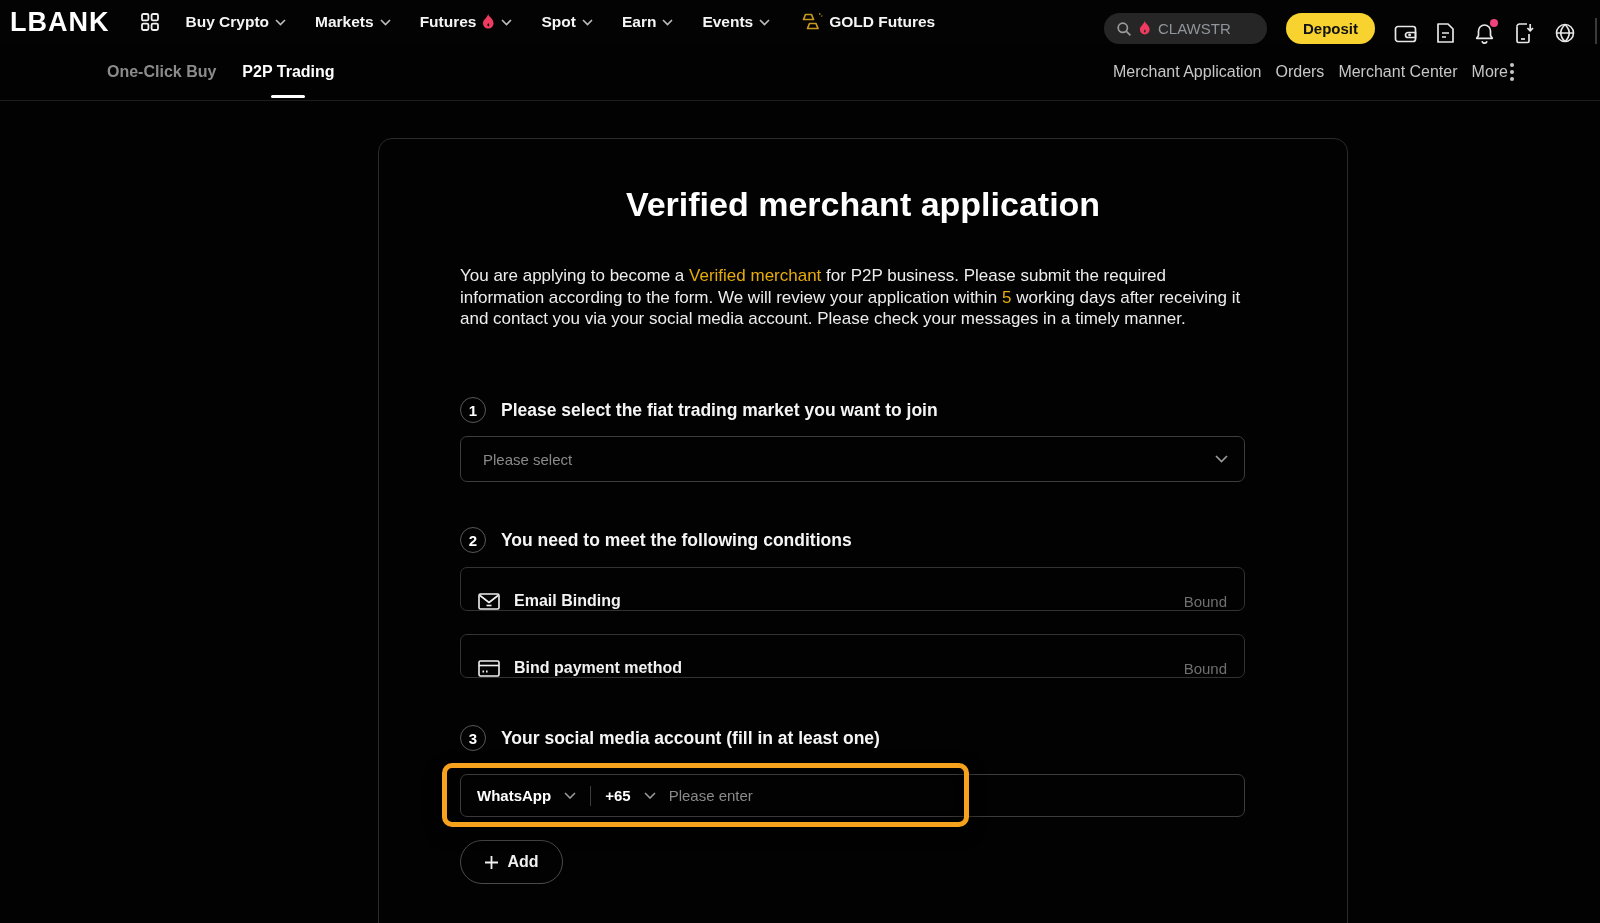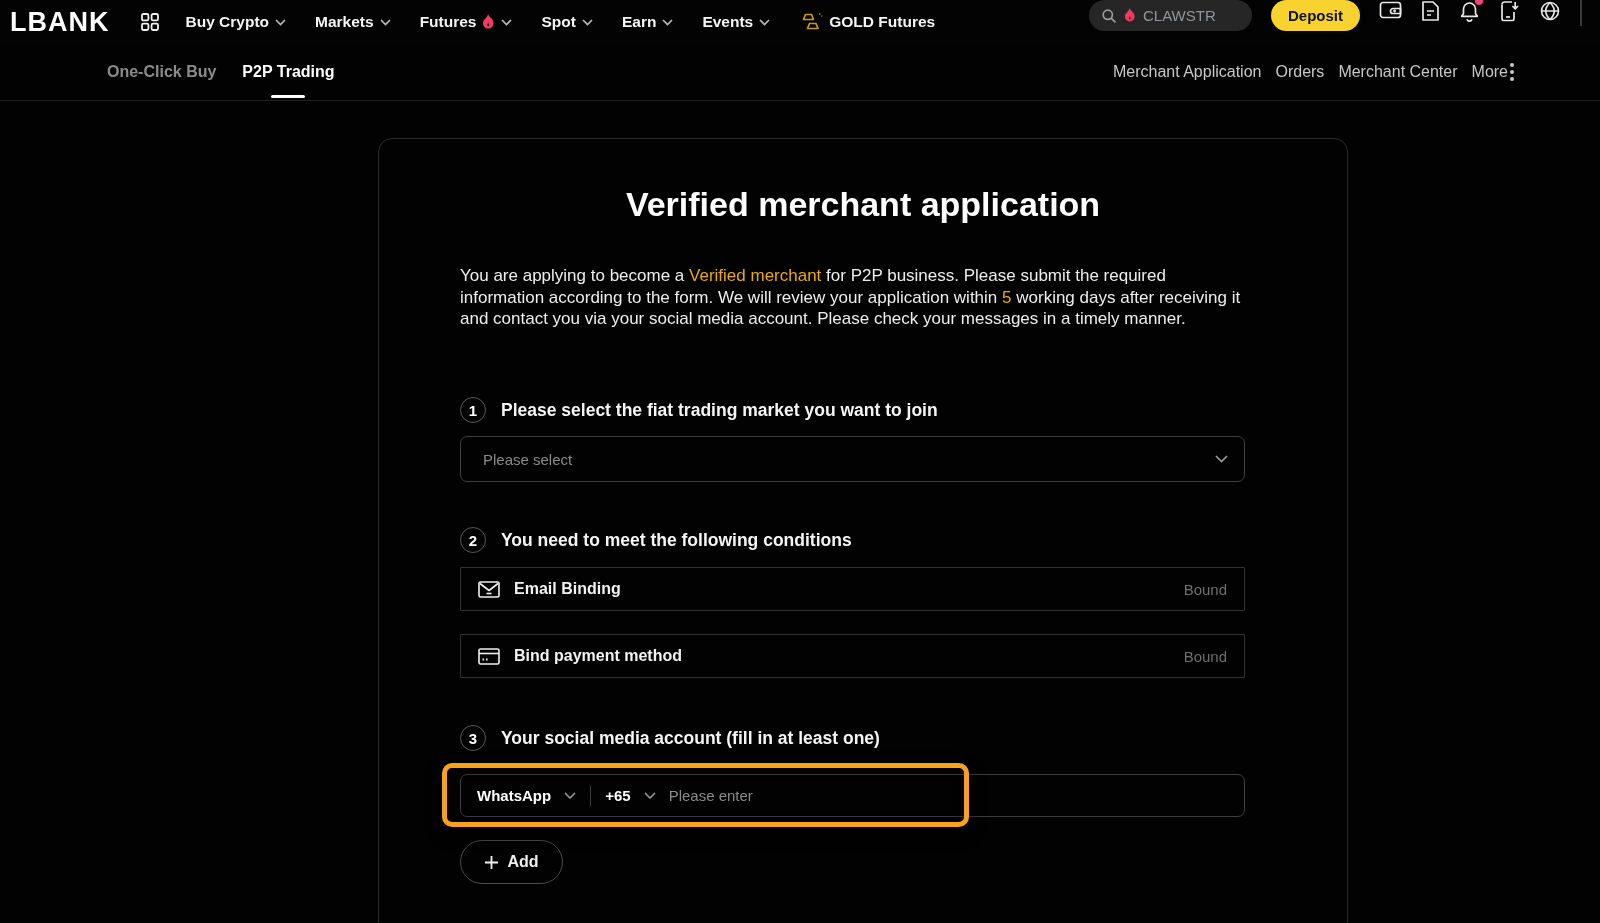--- a/index.html
+++ b/index.html
@@ -8,21 +8,21 @@
   .page { position:relative; width:1600px; height:923px; background:#020202; }
 
   
   .topbar { position:absolute; top:0; left:0; width:1600px; height:44px;
             display:flex; align-items:center; background:#030303; }
   .logo { margin-left:10px; font-size:27px; font-weight:800; letter-spacing:1px; color:#fff; cursor:pointer; }
   .grid-btn { margin-left:30px; display:flex; align-items:center; cursor:pointer; }
   .mainnav { display:flex; align-items:center; margin-left:26px; gap:29px; }
   .nav-item { display:flex; align-items:center; gap:6px; font-size:15.5px; font-weight:600; color:#f5f5f5; cursor:pointer; white-space:nowrap; }
   .chev { display:inline-block; }
-  .topbar-right { position:absolute; right:0; top:0; height:44px; display:flex; align-items:flex-start; gap:19px; padding-right:18px; }
+  .topbar-right { position:absolute; right:0; top:0; height:44px; display:flex; align-items:flex-end; gap:19px; padding-right:3px; }
   .searchbox { width:163px; height:31px; background:#262626; border-radius:16px;
                display:flex; align-items:center; gap:7px; padding:0 12px; cursor:text; }
   .searchbox .q { font-size:15px; color:#90959b; overflow:hidden; white-space:nowrap; }
   .deposit-btn { height:31px; padding:0 17px; background:#f8d32f; border:none; border-radius:16px;
                  font-size:15px; font-weight:700; color:#111; cursor:pointer;
                  font-family:"Liberation Sans",sans-serif; display:flex; align-items:center; }
   .tbicon { position:relative; display:flex; align-items:center; cursor:pointer; }
   .notif-dot { position:absolute; top:-3px; right:-3px; width:8px; height:8px; border-radius:50%; background:#f0437c; }
   .tb-divider { width:2px; height:26px; background:#3a3a3a; }
 
@@ -55,22 +55,22 @@
               font-size:15px; font-weight:700; color:#fff; flex:none; }
   .step-label { font-size:17.5px; font-weight:700; color:#f5f5f5; white-space:nowrap; }
 
   .select-field { position:absolute; left:81px; top:297px; width:785px; height:46px;
                   border:1px solid #3d3d3d; border-radius:7px; background:#020202;
                   display:flex; align-items:center; padding:0 16px; cursor:pointer; }
   .placeholder { color:#8a8a8a; font-size:15px;margin-left:6px; }
   .select-field .chev { margin-left:auto; }
 
   .cond-row { position:absolute; left:81px; width:785px; height:44px;
-              border:1px solid #323232; border-radius:1px; background:#020202;
-              display:flex; align-items:center; padding:0 17px; gap:14px; }
+              border:1px solid #323232; border-radius:7px; background:#020202;
+              display:flex; align-items:flex-end; padding:0 17px; gap:14px; }
   .cond-label { font-size:16px; font-weight:600; color:#f2f2f2; }
   .cond-status { margin-left:auto; font-size:15px; color:#6f6f6f; }
 
   .social-row { position:absolute; left:81px; top:635px; width:785px; height:43px;
                 border:1px solid #3d3d3d; border-radius:7px; background:#020202;
                 display:flex; align-items:center; padding:0 16px; }
   .social-platform { font-size:15px; font-weight:700; color:#fff; cursor:pointer; display:flex; align-items:center; gap:13px; }
   .mini-divider { width:1px; height:20px; background:#3c3c3c; margin:0 14px; }
   .cc-select { font-size:15px; font-weight:700; color:#fff; cursor:pointer; display:flex; align-items:center; gap:13px; }
   .social-input { flex:1; margin-left:13px; background:transparent; border:none; outline:none;

